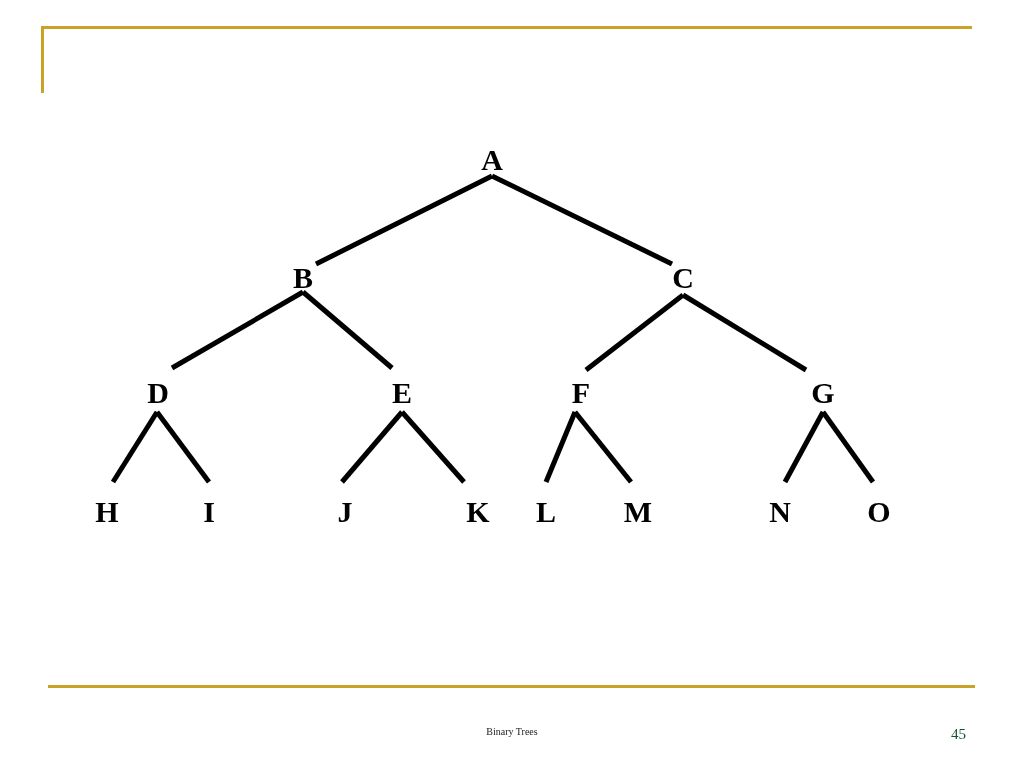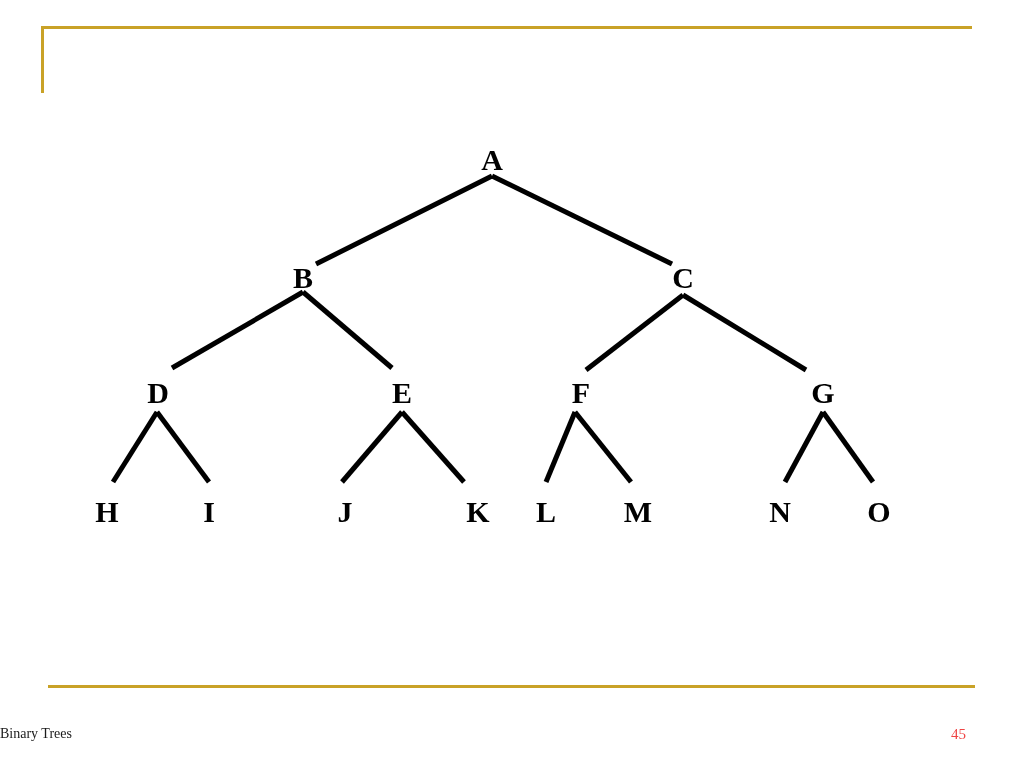--- a/index.html
+++ b/index.html
@@ -81,30 +81,31 @@
     top: 685px;
     width: 927px;
     height: 3px;
     background: #C9A227;
   }
   #footer-note {
     position: absolute;
     left: 0;
     top: 726px;
     width: 1024px;
-    font-size: 14px;
+    text-align: center;
+    font-size: 10px;
     color: #1a1a1a;
     font-family: "Liberation Serif", "DejaVu Serif", serif;
   }
   #footer-page-number {
     position: absolute;
     right: 58px;
     top: 726px;
     font-size: 15px;
-    color: #ef4444;
+    color: #14532d;
     font-family: "Liberation Serif", "DejaVu Serif", serif;
   }
 </style>
 </head>
 <body>
 
 <div id="slide">
 
   <div id="title-border-h"></div>
   <div id="title-border-v"></div>

